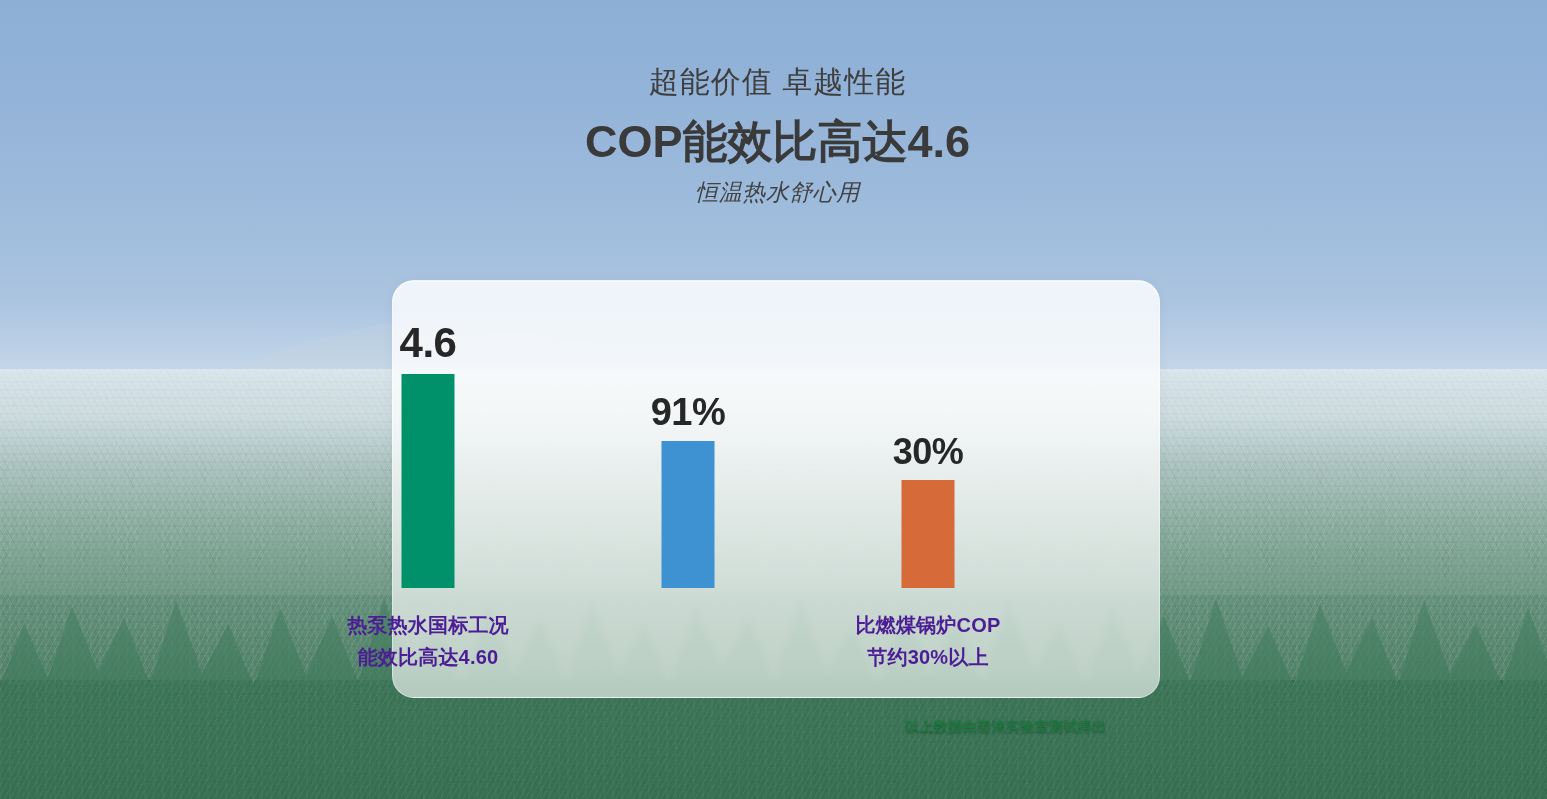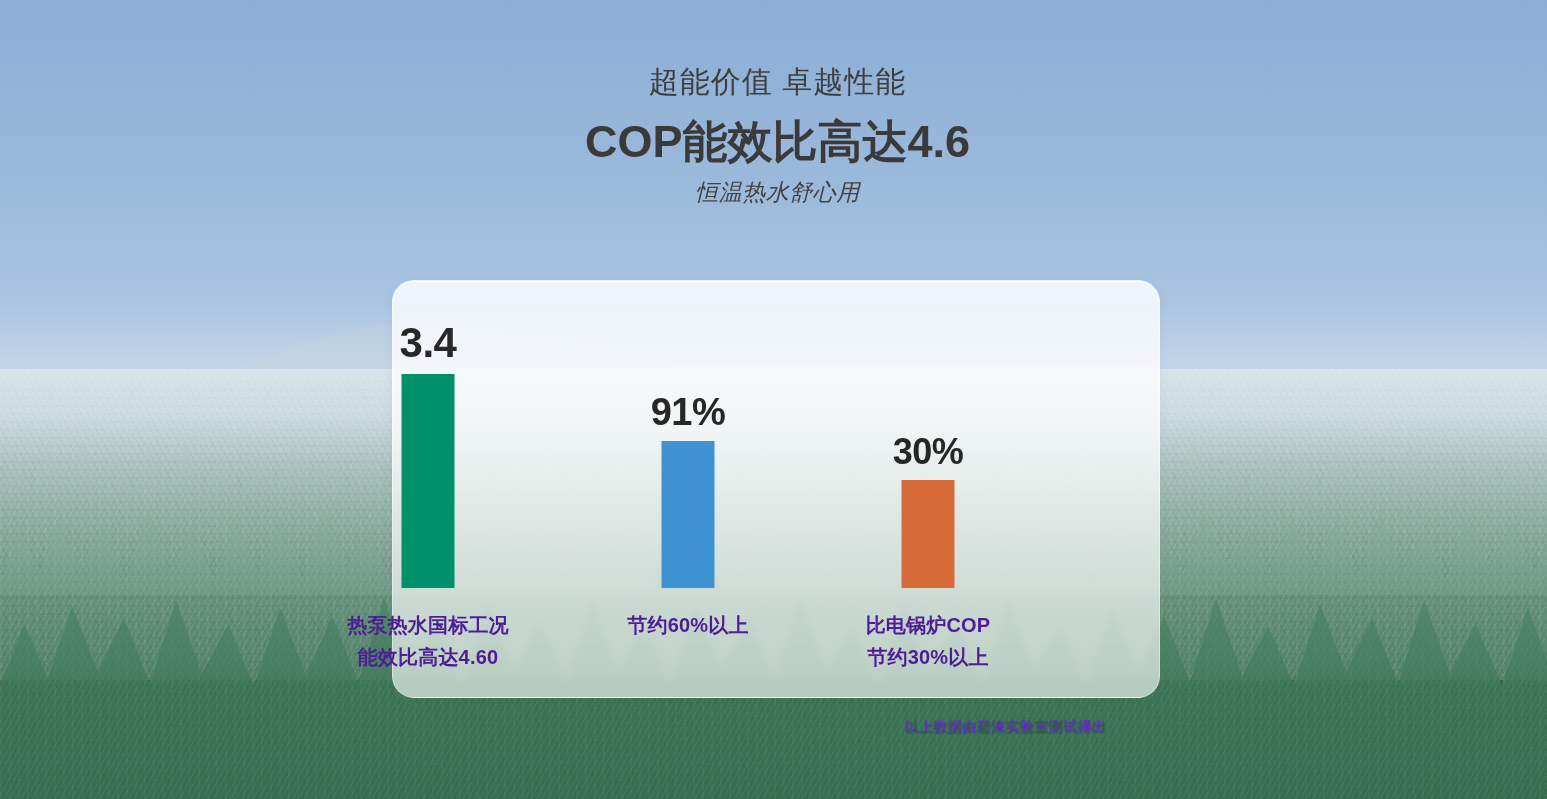--- a/index.html
+++ b/index.html
@@ -248,21 +248,21 @@
   #val-1 { bottom: 157px; font-size: 38px; }
   #val-2 { bottom: 118px; font-size: 36px; }
 
   
   .footnote {
     position: absolute;
     left: 905px;
     top: 718px;
     font-size: 14px;
     font-weight: 400;
-    color: #6d28d9;
+    color: #15803d;
     letter-spacing: .4px;
     text-shadow: 0 1px 2px rgba(0,0,0,0.45);
     white-space: nowrap;
   }
 </style>
 </head>
 <body>
 
 <div id="stage">
 
@@ -314,41 +314,40 @@
     <div class="eyebrow">超能价值 卓越性能</div>
     <div class="main">COP能效比高达4.6</div>
     <div class="sub">恒温热水舒心用</div>
   </div>
 
   <div class="card"></div>
 
   <div class="chart">
 
     <div class="bar-group" id="grp-0">
-      <div class="bar-value" id="val-0">3.4</div>
+      <div class="bar-value" id="val-0">4.6</div>
       <div class="bar-rect" id="bar-0" style="background: rgb(0, 145, 106);"></div>
       <div class="bar-caption">
         <div>热泵热水国标工况</div>
         <div>能效比高达4.60</div>
       </div>
     </div>
 
     <div class="bar-group" id="grp-1">
       <div class="bar-value" id="val-1">91%</div>
       <div class="bar-rect" id="bar-1" style="background: rgb(62, 146, 209);"></div>
       <div class="bar-caption">
-        <div>节约60%以上</div>
       </div>
     </div>
 
     <div class="bar-group" id="grp-2">
       <div class="bar-value" id="val-2">30%</div>
       <div class="bar-rect" id="bar-2" style="background: rgb(214, 106, 56);"></div>
       <div class="bar-caption">
-        <div>比电锅炉COP</div>
+        <div>比燃煤锅炉COP</div>
         <div>节约30%以上</div>
       </div>
     </div>
 
   </div>
 
   <div class="footnote">以上数据由碧涞实验室测试得出</div>
 
 </div>
 

